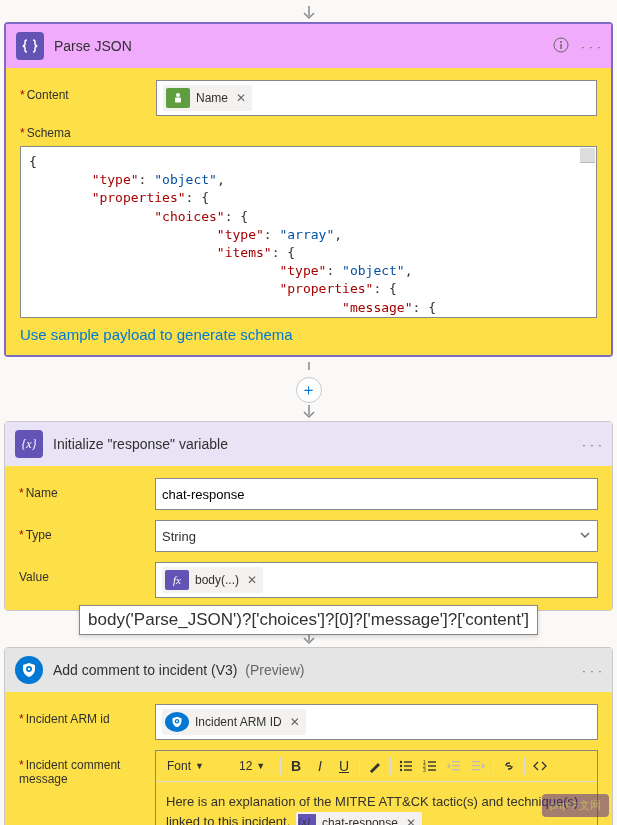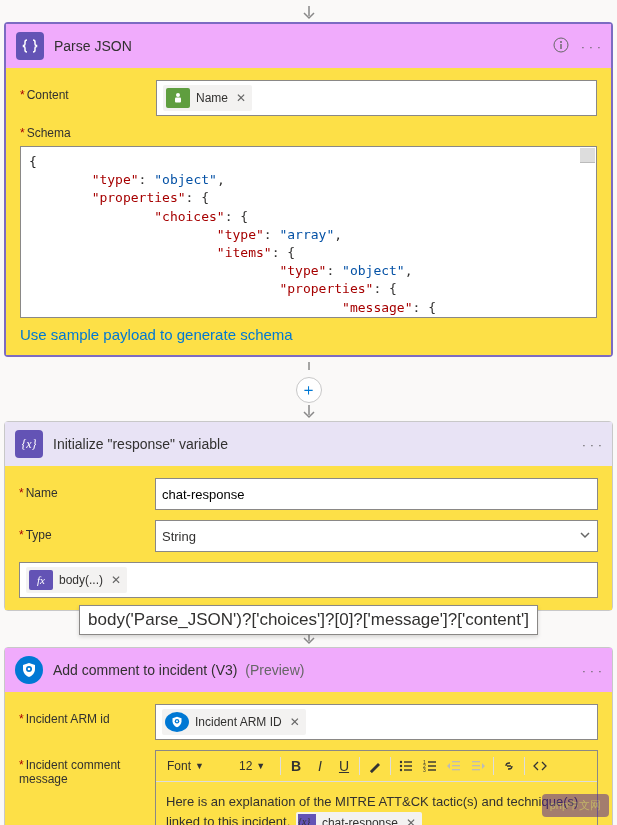--- a/index.html
+++ b/index.html
@@ -50,21 +50,21 @@
   border: 1px solid #c8c8c8;
 }
 .card-header {
   display: flex;
   align-items: center;
   padding: 8px 10px;
   gap: 10px;
 }
 .card.parse .card-header { background: #f0abfc; }
 .card.init .card-header { background: #e8e3f5; }
-.card.addc .card-header { background: #f0abfc; }
+.card.addc .card-header { background: #e5e5e5; }
 .hdr-icon {
   width: 28px;
   height: 28px;
   border-radius: 4px;
   display: flex;
   align-items: center;
   justify-content: center;
   color: #fff;
   flex-shrink: 0;
 }
@@ -347,20 +347,21 @@
           <span>String</span>
           <span class="chev">
             <svg width="12" height="12">
                 <path d="M2 4 l4 4 l4 -4" stroke="#666" fill="none" stroke-width="1.5"></path>
               </svg>
           </span>
         </div>
       </div>
     </div>
     <div class="field-row">
+      <div class="field-label"><span>Value</span></div>
       <div class="field-control">
         <div class="token-box">
           <span class="token">
             <span class="tk-icon fx">fx</span>
             <span>body(...)</span>
             <span class="tk-close">✕</span>
           </span>
         </div>
       </div>
     </div>

